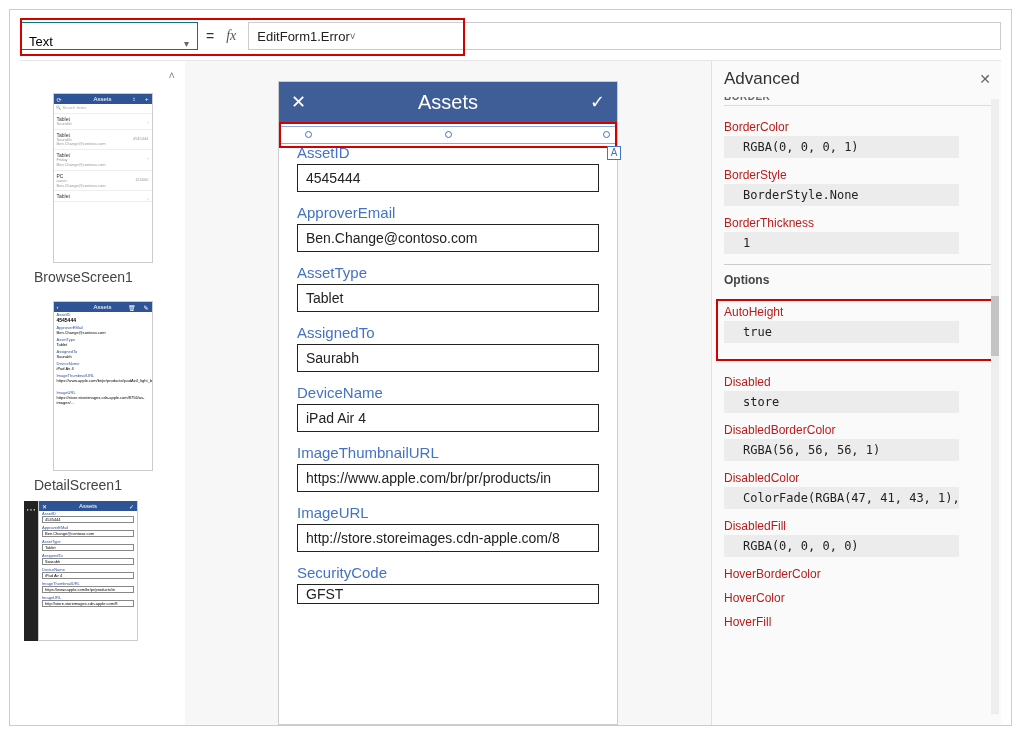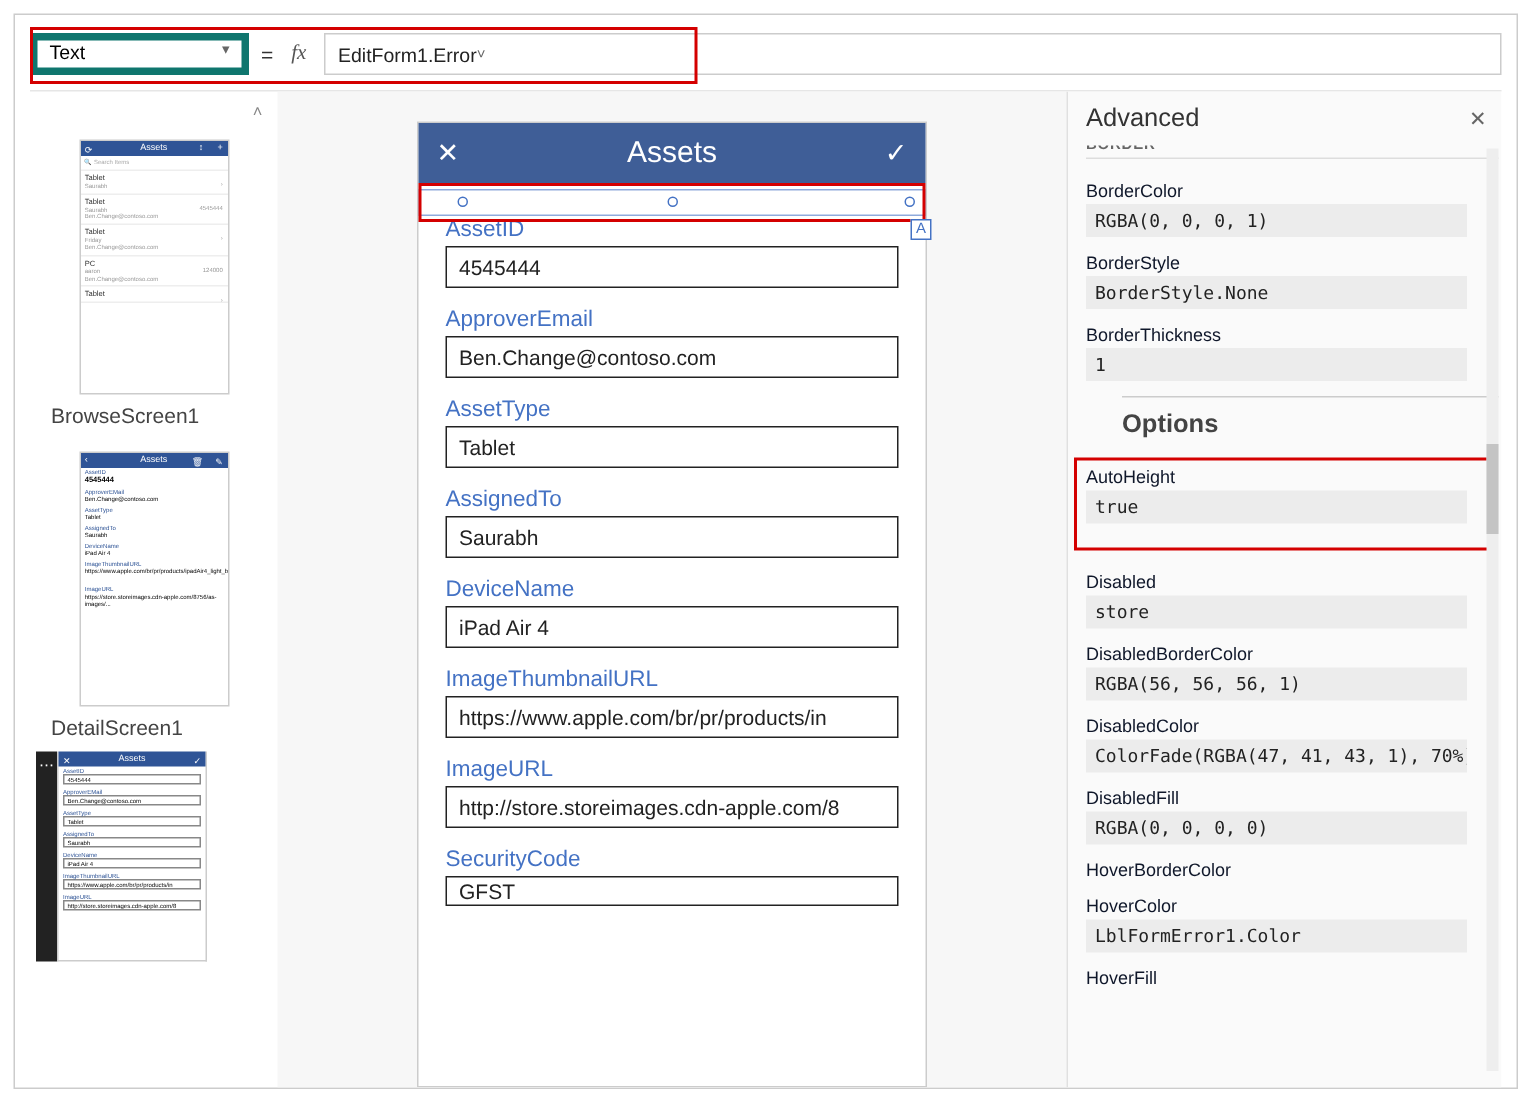--- a/index.html
+++ b/index.html
@@ -1,21 +1,21 @@
 <!DOCTYPE html>
 <html><head>
 <meta charset="utf-8">
 <style>
   * { box-sizing: border-box; margin: 0; padding: 0; }
   body { font-family: "Segoe UI", Arial, sans-serif; background: #fff; width: 1021px; height: 735px; overflow: hidden; position: relative; }
   .outer-frame { position:absolute; inset:9px; border:1px solid #ccc; padding:10px 10px 0 10px; display:flex; flex-direction:column; }
   
   .formula-area { display:flex; align-items:center; gap:8px; padding:2px 0 10px 0; border-bottom:1px solid #e6e6e6; position:relative; }
   .red-box-formula { position:absolute; left:0; top:-2px; width:445px; height:38px; border:2px solid #d40000; pointer-events:none; }
-  .prop-dd { width:146px; height:28px; border:5px solid #0f766e; background:#fff; font-size:13px; padding:0 8px; display:flex; align-items:flex-start; justify-content:space-between; cursor:pointer; }
+  .prop-dd { width:178px; height:28px; border:1px solid #0f766e; background:#fff; font-size:13px; padding:0 8px; display:flex; align-items:flex-end; justify-content:space-between; cursor:pointer; }
   .eq { font-size:14px; color:#333; }
   .fx { font-family: Georgia, 'Times New Roman', serif; font-style: italic; font-size:14px; color:#555; padding:0 4px; }
   .formula-input { flex:1; height:28px; border:1px solid #ccc; padding:0 8px; font-size:13px; color:#222; display:flex; align-items:center; justify-content:flex-start; }
   .chev { font-size:10px; color:#666; }
   
   .main { flex:1; display:flex; overflow:hidden; }
   
   .left-col { width:165px; display:flex; flex-direction:column; padding:6px 4px 0 4px; overflow:hidden; position:relative; }
   .chev-row { display:flex; justify-content:flex-end; padding:2px 6px 4px 0; color:#888; font-size:11px; }
   .thumb { width:100px; margin:8px auto 2px auto; border:1px solid #ccc; background:#fff; font-size:4px; position:relative; }
@@ -45,23 +45,23 @@
   .fldlbl { color:#4472C4; font-size:15px; margin-bottom:3px; }
   .fldinp { width:100%; border:1px solid #222; height:28px; padding:0 8px; font-size:14px; color:#222; display:flex; align-items:center; white-space:nowrap; overflow:hidden; }
   
   .right-col { width:290px; border-left:1px solid #e0e0e0; background:#fafafa; padding:8px 0 0 0; display:flex; flex-direction:column; overflow:hidden; position:relative;}
   .pane-header { display:flex; justify-content:space-between; align-items:center; padding:0 10px 8px 12px; }
   .pane-header span { font-size:17px; color:#333; }
   .pane-header .close { font-size:14px; color:#666; cursor:pointer; }
   .pane-body { flex:1; overflow:hidden; padding:0 2px 0 12px; position:relative;}
   .section-cut { font-size:10px; color:#666; font-weight:600; text-transform:uppercase; letter-spacing:.5px; padding-bottom:3px; border-bottom:1px solid #ddd; margin-bottom:8px; position:relative; top:-6px;}
   .prop { margin-bottom:10px; }
-  .prop-label { font-size:12px; color:#0f172a; margin-bottom:2px; }
-  .prop-val { background:#ececec; font-family: Consolas, monospace; font-size:12px; padding:4px 6px; color:#222; width:254px; overflow:hidden; white-space:nowrap;}
-  .section-h { font-size:17px; font-weight:600; color:#444; border-top:1px solid #ccc; padding:8px 0 6px 0; margin-top:6px;margin-left:24px;}
+  .prop-label { font-size:12px; color:#b91c1c; margin-bottom:2px; }
+  .prop-val { background:#ececec; font-family: Consolas, monospace; font-size:12px; padding:4px 19px; color:#222; width:235px; overflow:hidden; white-space:nowrap;}
+  .section-h { font-size:12px; font-weight:600; color:#444; border-top:1px solid #ccc; padding:8px 0 6px 0; margin-top:6px;}
   .red-opt { position:absolute; border:2px solid #d40000; pointer-events:none; width:282px; height:62px;}
   .vscroll { position:absolute; right:2px; top:2px; width:8px; height:98%; background:#eee; }
   .vscroll .thumbbar { position:absolute; top:32%; width:100%; height:60px; background:#c4c4c4;}
 </style>
 </head>
 <body>
 
 <div class="outer-frame">
 
   <div class="formula-area">
@@ -253,21 +253,20 @@
           </div>
         <div class="prop">
             <div class="prop-label">DisabledFill</div>
             <div class="prop-val">RGBA(0, 0, 0, 0)</div>
           </div>
         <div class="prop">
             <div class="prop-label">HoverBorderColor</div>
           </div>
         <div class="prop">
             <div class="prop-label">HoverColor</div>
-            <div class="prop-val">LblFormError1.Color</div>
           </div>
         <div class="prop">
             <div class="prop-label">HoverFill</div>
           </div>
 
         <div class="vscroll">
             <div class="thumbbar"></div>
           </div>
       </div>
     </div>

